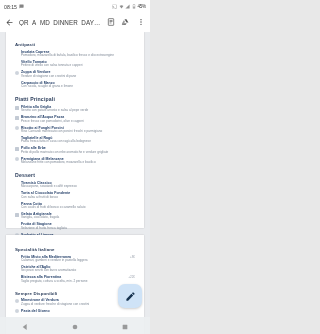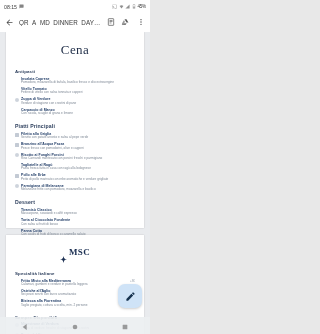--- a/index.html
+++ b/index.html
@@ -160,21 +160,20 @@
           <circle cx="12" cy="5" r="2" fill="#4a4a4a"></circle>
           <circle cx="12" cy="12" r="2" fill="#4a4a4a"></circle>
           <circle cx="12" cy="19" r="2" fill="#4a4a4a"></circle>
         </svg>
     </div>
   </div>
 
   <div class="docarea">
 
     <div class="page page1">
-      <div class="doc-title">Cena</div>
 
       <div class="section">
         <div class="sec-head">Antipasti</div>
         <div class="dish">
           <span class="dish-ico none"></span>
           <div class="dish-body">
             <div class="dish-name">Insalata Caprese</div>
             <div class="dish-desc">Pomodoro, mozzarella di bufala, basilico fresco e olio extravergine</div>
           </div>
         </div>
@@ -299,29 +298,20 @@
         </div>
       </div>
 
       <div class="footnote">
         <span class="foot-badge"></span>
         <span class="foot-text">Si prega di informare il personale di sala in caso di allergie o intolleranze alimentari. I nostri piatti possono contenere tracce di allergeni. Menu soggetto a variazioni in base alla disponibilità degli ingredienti freschi.</span>
       </div>
     </div>
 
     <div class="page page2">
-      <div class="msc-logo">
-        <span class="msc-mark">
-          <svg width="7" height="7" viewBox="0 0 24 24">
-            <circle cx="12" cy="12" r="5" fill="#1b2f52"></circle>
-            <path fill="#1b2f52" d="M12 0l2 8-2 2-2-2zM12 24l-2-8 2-2 2 2zM0 12l8-2 2 2-2 2zM24 12l-8 2-2-2 2-2z"></path>
-          </svg>
-        </span>
-        <span class="msc-text">MSC</span>
-      </div>
 
       <div class="section">
         <div class="sec-head">Specialità Italiane</div>
         <div class="dish">
           <span class="dish-ico none"></span>
           <div class="dish-body">
             <div class="dish-name">Fritto Misto alla Mediterranea</div>
             <div class="dish-desc">Calamari, gamberi e verdure in pastella leggera</div>
           </div>
           <span class="price">+8€</span>

